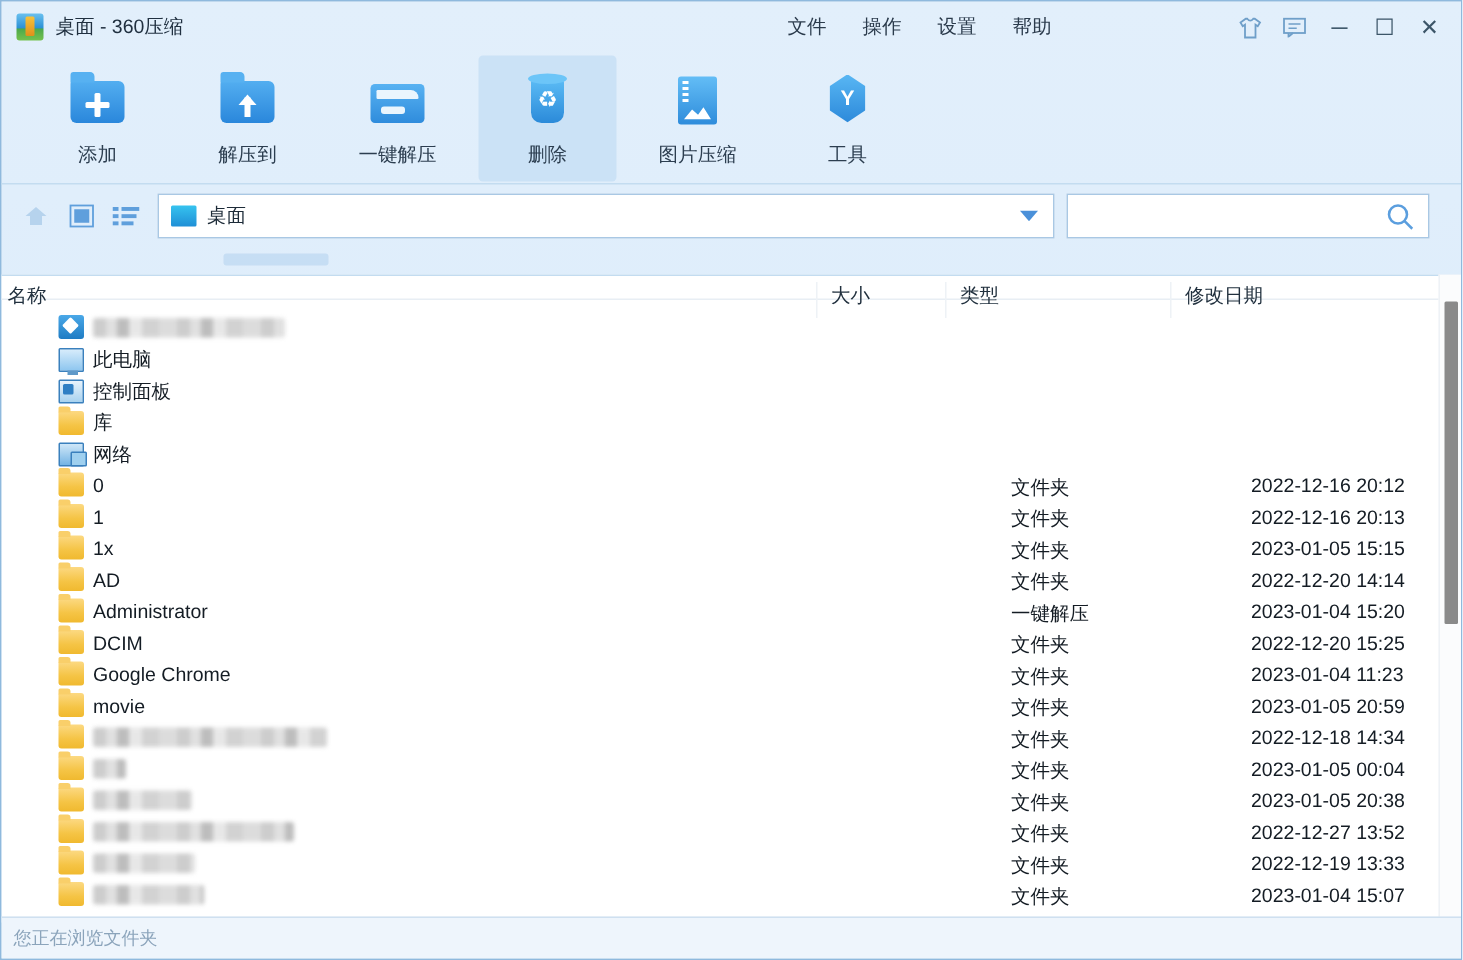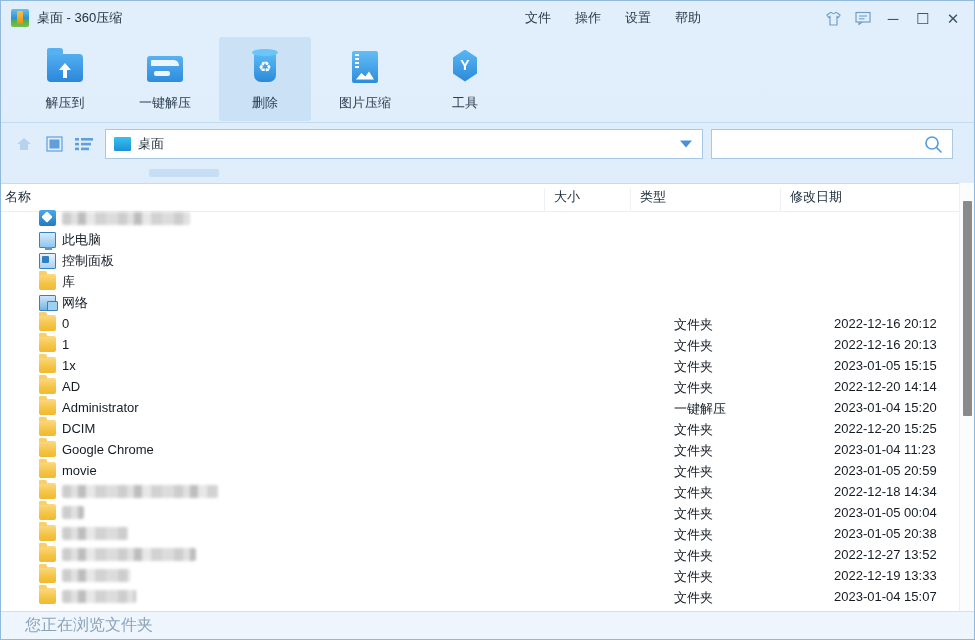--- a/index.html
+++ b/index.html
@@ -198,21 +198,21 @@
     background:#c2daf2; border-radius:2px; opacity:.85;
   }
 
   
   .list-wrap {
     position:absolute; left:0; top:182px; right:0; bottom:24px;
     background:#fff;
     border-top:1px solid #c3dcf0;
   }
   .col-header {
-    height: 28px; position:relative;
+    height: 16px; position:relative;
     background:#fff; border-bottom:1px solid #e8eef4;
     font-size:13px; color:#21303e;
   }
   .col-header > div { position:absolute; top:4px; }
   .ch-name { left:4px; }
   .ch-size { left:553px; }
   .ch-type { left:639px; }
   .ch-date { left:789px; }
   .col-sep {
     position:absolute; top:0; width:1px; height:24px; background:#eef2f6;
@@ -295,22 +295,22 @@
   }
   .vthumb {
     position:absolute; left:3px; top:18px; width:9px; height:215px;
     background:#8a8a8a; border-radius:1px;
   }
 
   
   .statusbar {
     position:absolute; left:0; right:0; bottom:0; height:28px;
     background:#eef5fc; border-top:1px solid #cfe0f0;
-    display:flex; align-items:center; padding-left:24px;
-    font-size:16px; color:#8ba4bb;
+    display:flex; align-items:center; padding-left:8px;
+    font-size:12px; color:#8ba4bb;
   }
 </style>
 </head>
 <body>
 
 <div id="app">
 
   <div class="titlebar">
     <div class="app-icon"></div>
     <div class="title-text">桌面 - 360压缩</div>
@@ -336,20 +336,28 @@
             <line x1="4" y1="7.8" x2="9.5" y2="7.8" stroke="#6f9fc9" stroke-width="1.1"></line>
           </svg>
       </div>
       <div class="ctrl-btn">─</div>
       <div class="ctrl-btn">☐</div>
       <div class="ctrl-btn close">✕</div>
     </div>
   </div>
 
   <div class="toolbar">
+    <div class="tb-btn">
+      <div class="tb-icon">
+        <div class="ic-folder-base">
+            <div class="ic-plus"></div>
+          </div>
+      </div>
+      <div class="tb-label">添加</div>
+    </div>
 
     <div class="tb-btn">
       <div class="tb-icon">
         <div class="ic-folder-base">
             <div class="ic-uparr"></div>
           </div>
       </div>
       <div class="tb-label">解压到</div>
     </div>
 

